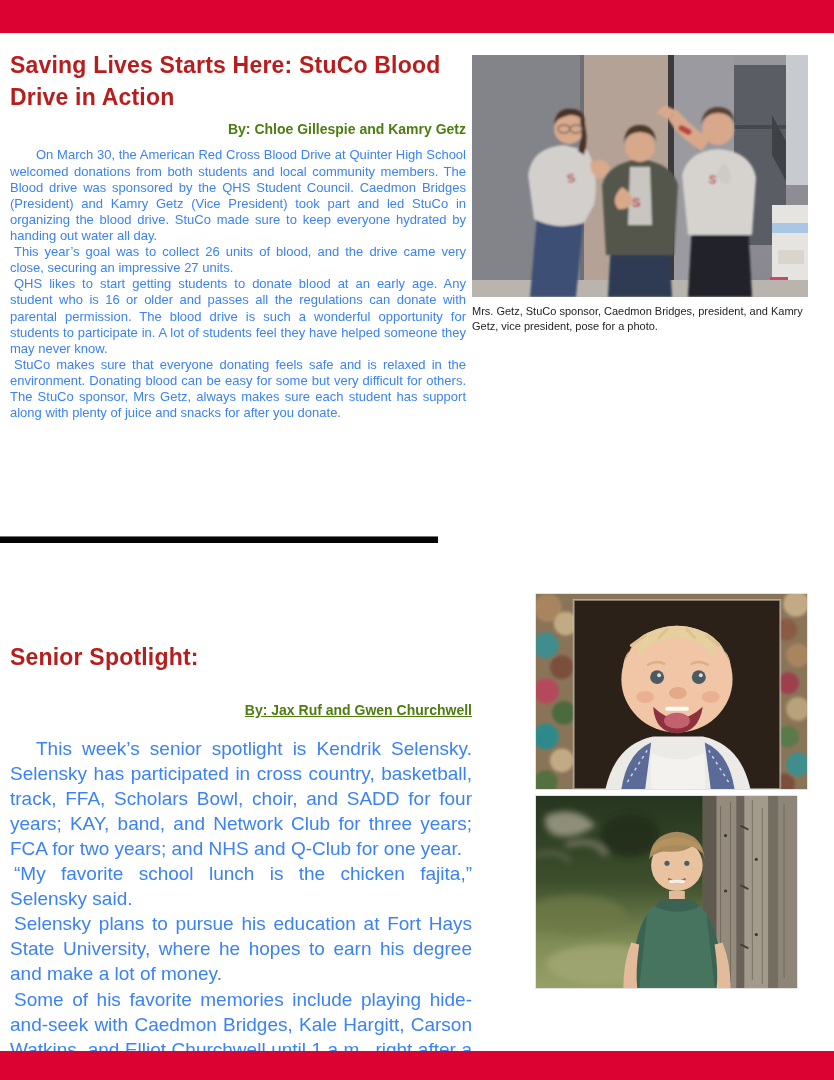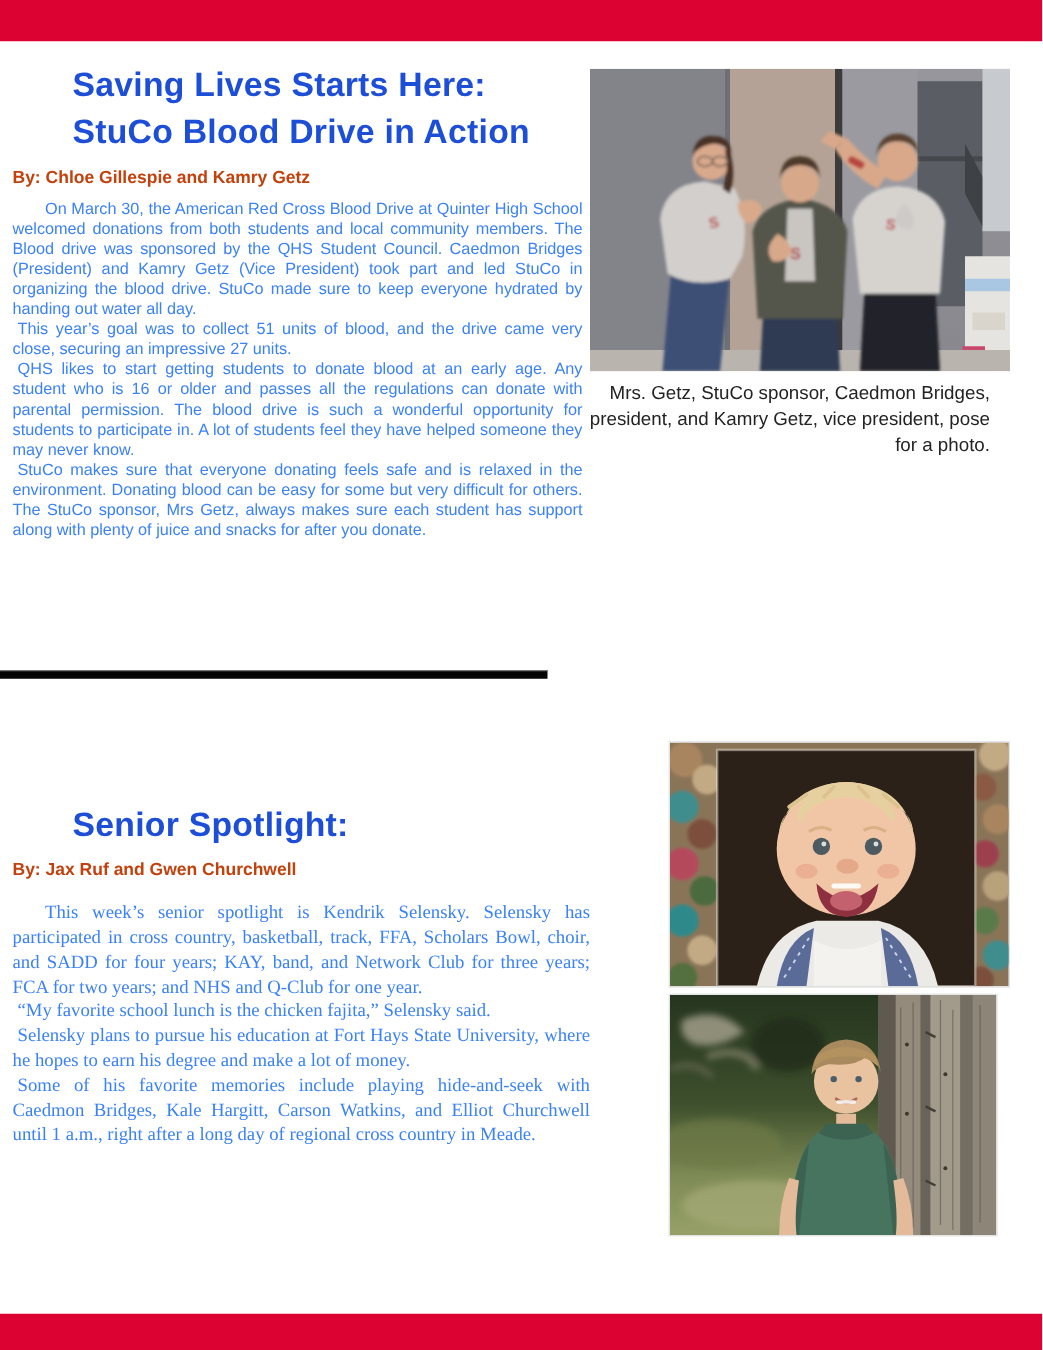--- a/index.html
+++ b/index.html
@@ -14,90 +14,90 @@
     overflow: hidden;
     margin: 0 auto;
   }
   .bar { position: absolute; left: 0; width: 834px; }
   .bar-top { top: 0; height: 33px; }
   .bar-bottom { top: 1051px; height: 29px; }
 
   .article { position: absolute; }
   .article-title {
     font-weight: bold;
-    font-size: 27px;
+    font-size: 23px;
     line-height: 1.38;
-    color: #1d4ed8;
+    color: #b91c1c;
     letter-spacing: 0.2px;
-    margin-left: 48px;
   }
   .byline {
     font-weight: bold;
     font-size: 14px;
-    color: #c2410c;
+    color: #4d7c0f;
     margin-top: 8px;
+    text-align: right;
   }
   .body-text { margin-top: 10px; }
   .body-text p {
     font-size: 13px;
     line-height: 1.24;
     text-align: justify;
     color: #3b82f6;
   }
-  .art2 .body-text p { line-height: 1.32; font-size: 15px; font-family: Liberation Serif, serif; }
+  .art2 .body-text p { line-height: 1.32; font-size: 19px; }
   p.indent-lg { text-indent: 26px; }
   p.indent-sm { text-indent: 4px; }
 
   .photo-frame {
     position: absolute;
     overflow: hidden;
     background: #e8e8e8;
   }
   .photo-frame svg { display: block; width: 100%; height: 100%; }
   #photo-blooddrive { left: 472px; top: 55px; width: 336px; height: 242px; }
   #photo-baby { left: 535px; top: 593px; width: 273px; height: 197px; border: 1px solid #e3e3e3; }
   #photo-senior { left: 535px; top: 795px; width: 263px; height: 194px; border: 1px solid #e3e3e3; }
 
   .caption {
     position: absolute;
-    left: 456px;
+    left: 472px;
     top: 304px;
     width: 336px;
-    font-size: 15px;
+    font-size: 11px;
     line-height: 1.4;
-    text-align: right;
+    text-align: left;
     color: #232323;
   }
   .divider {
     position: absolute;
     left: 0;
     top: 536px;
     width: 438px;
     height: 7px;
     background: #050505;
     border-top: 1px solid #777;
   }
   .art1 { left: 10px; top: 50px; width: 456px; }
   .art2 { left: 10px; top: 642px; width: 462px; }
-  .art2 .byline { margin-top: 8px; }
+  .art2 .byline { margin-top: 28px; text-decoration: underline; }
   .art2 .body-text { margin-top: 18px; }
 </style>
 </head>
 <body>
 
 <div class="page">
 
   <div class="bar bar-top" style="background: rgb(220, 3, 51);"></div>
 
   <div class="article art1">
     <div class="article-title">Saving Lives Starts Here: StuCo Blood Drive in Action</div>
     <div class="byline">By: Chloe Gillespie and Kamry Getz</div>
     <div class="body-text">
       <p class="indent-lg">On March 30, the American Red Cross Blood Drive at Quinter High School welcomed donations from both students and local community members. The Blood drive was sponsored by the QHS Student Council. Caedmon Bridges (President) and Kamry Getz (Vice President) took part and led StuCo in organizing the blood drive. StuCo made sure to keep everyone hydrated by handing out water all day.</p>
-      <p class="indent-sm">This year’s goal was to collect 51 units of blood, and the drive came very close, securing an impressive 27 units.</p>
+      <p class="indent-sm">This year’s goal was to collect 26 units of blood, and the drive came very close, securing an impressive 27 units.</p>
       <p class="indent-sm">QHS likes to start getting students to donate blood at an early age. Any student who is 16 or older and passes all the regulations can donate with parental permission. The blood drive is such a wonderful opportunity for students to participate in. A lot of students feel they have helped someone they may never know.</p>
       <p class="indent-sm">StuCo makes sure that everyone donating feels safe and is relaxed in the environment. Donating blood can be easy for some but very difficult for others. The StuCo sponsor, Mrs Getz, always makes sure each student has support along with plenty of juice and snacks for after you donate.</p>
     </div>
   </div>
 
   <div class="photo-frame" id="photo-blooddrive">
     <svg viewBox="0 0 336 242" preserveAspectRatio="none" aria-hidden="true">
       <defs>
         <linearGradient id="wallg" x1="0" y1="0" x2="0" y2="1">
           <stop offset="0" stop-color="#96969c"></stop>

